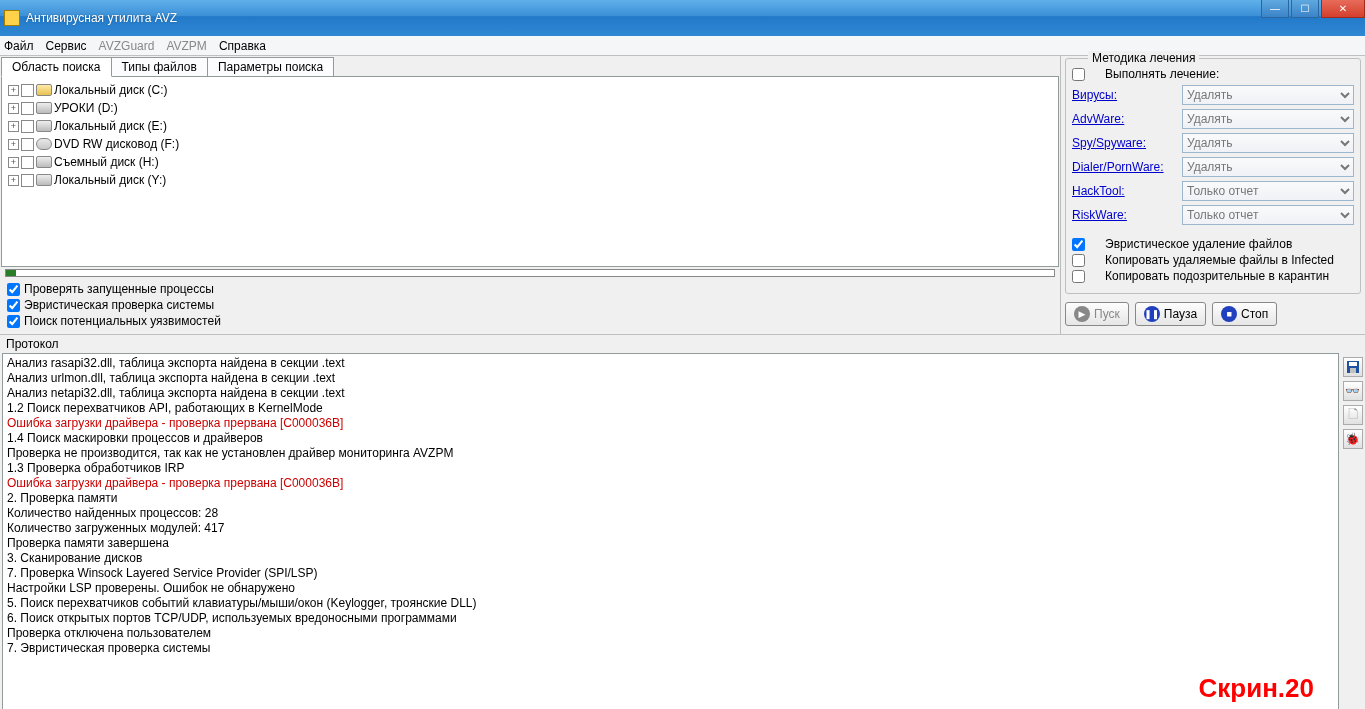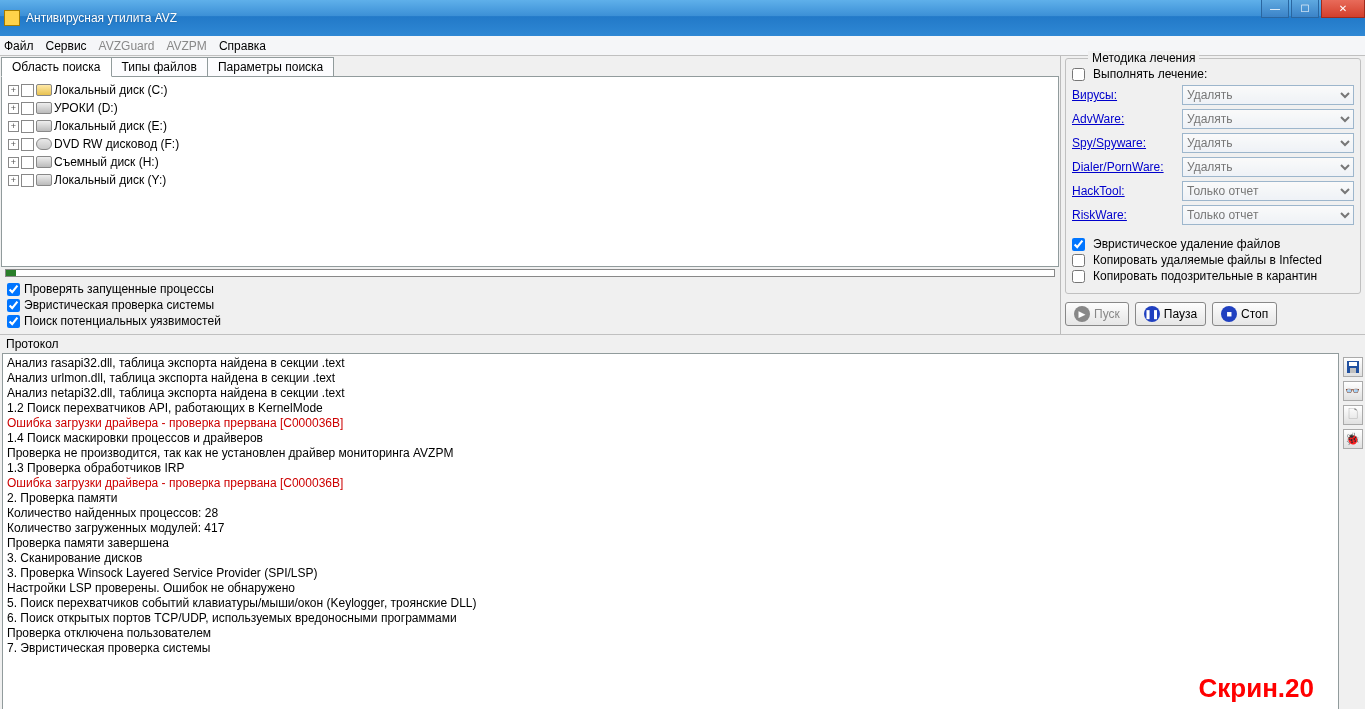--- a/index.html
+++ b/index.html
@@ -40,21 +40,21 @@
 .checks label { display: flex; align-items: center; gap: 4px; height: 16px; }
 .checks input { width: 13px; height: 13px; }
 
 
 .right-panel { width: 305px; border-left: 1px solid #bbb; padding: 2px 4px; }
 .group { border: 1px solid #c0c0c0; padding: 6px 6px 8px; position: relative; border-radius: 3px; }
 .group-title { position: absolute; top: -8px; left: 22px; background: #f0f0f0; padding: 0 4px; }
 .row { display: flex; align-items: center; margin: 4px 0; }
 .row .link { color: #0000cc; text-decoration: underline; width: 110px; cursor: default; }
 .row select { flex: 1; height: 20px; border: 1px solid #7b9ebd; background: linear-gradient(#fff,#eef3f9); font-size: 12px; color: #444; }
-.chk-row { display: flex; align-items: center; gap: 8px; margin: 2px 0; }
+.chk-row { display: flex; align-items: center; gap: 20px; margin: 2px 0; }
 .chk-row input { width: 13px; height: 13px; }
 .btn-row { display: flex; gap: 6px; justify-content: flex-start; margin-top: 8px; }
 .btn { display: flex; align-items: center; gap: 4px; padding: 2px 8px; border: 1px solid #888; border-radius: 3px; background: linear-gradient(#fdfdfd,#e6e6e6); cursor: default; height: 24px; }
 .btn .bicon { width: 16px; height: 16px; border-radius: 8px; display: flex; align-items: center; justify-content: center; color: #fff; font-size: 9px; }
 .btn.play .bicon { background: #888; }
 .btn.play { color: #888; }
 .btn.pause .bicon { background: #2040c0; }
 .btn.stop .bicon { background: #2040c0; }
 
 .proto-label { padding: 2px 6px; background: #f0f0f0; border-top: 1px solid #c0c0c0; }
@@ -229,21 +229,21 @@
       <div class="err">Ошибка загрузки драйвера - проверка прервана [C000036B]</div>
       <div>1.4 Поиск маскировки процессов и драйверов</div>
       <div> Проверка не производится, так как не установлен драйвер мониторинга AVZPM</div>
       <div>1.3 Проверка обработчиков IRP</div>
       <div class="err">Ошибка загрузки драйвера - проверка прервана [C000036B]</div>
       <div>2. Проверка памяти</div>
       <div>Количество найденных процессов: 28</div>
       <div>Количество загруженных модулей: 417</div>
       <div>Проверка памяти завершена</div>
       <div>3. Сканирование дисков</div>
-      <div>3. Проверка Winsock Layered Service Provider (SPI/LSP)</div>
+      <div>7. Проверка Winsock Layered Service Provider (SPI/LSP)</div>
       <div> Настройки LSP проверены. Ошибок не обнаружено</div>
       <div>5. Поиск перехватчиков событий клавиатуры/мыши/окон (Keylogger, троянские DLL)</div>
       <div>6. Поиск открытых портов TCP/UDP, используемых вредоносными программами</div>
       <div> Проверка отключена пользователем</div>
       <div>7. Эвристическая проверка системы</div>
       <div class="watermark">Скрин.20</div>
   </div>
   <div class="side-icons">
     <div class="sicon save">
         <svg width="14" height="14" viewBox="0 0 14 14">

